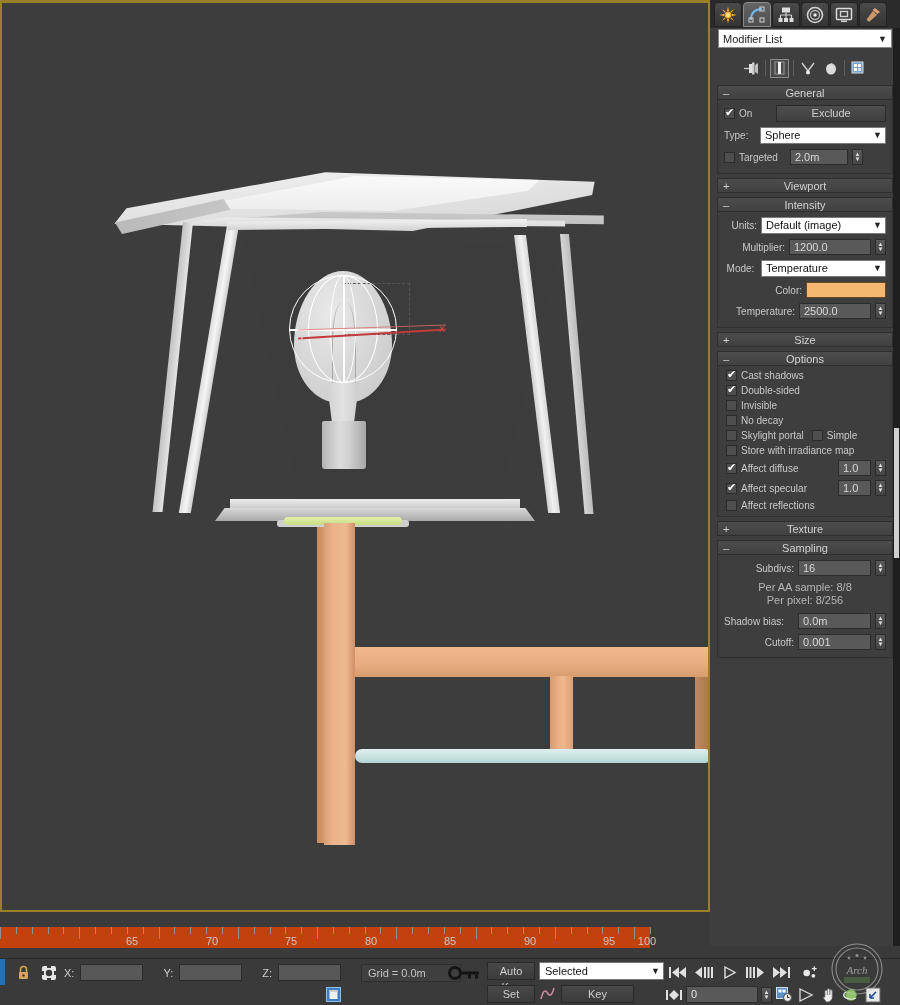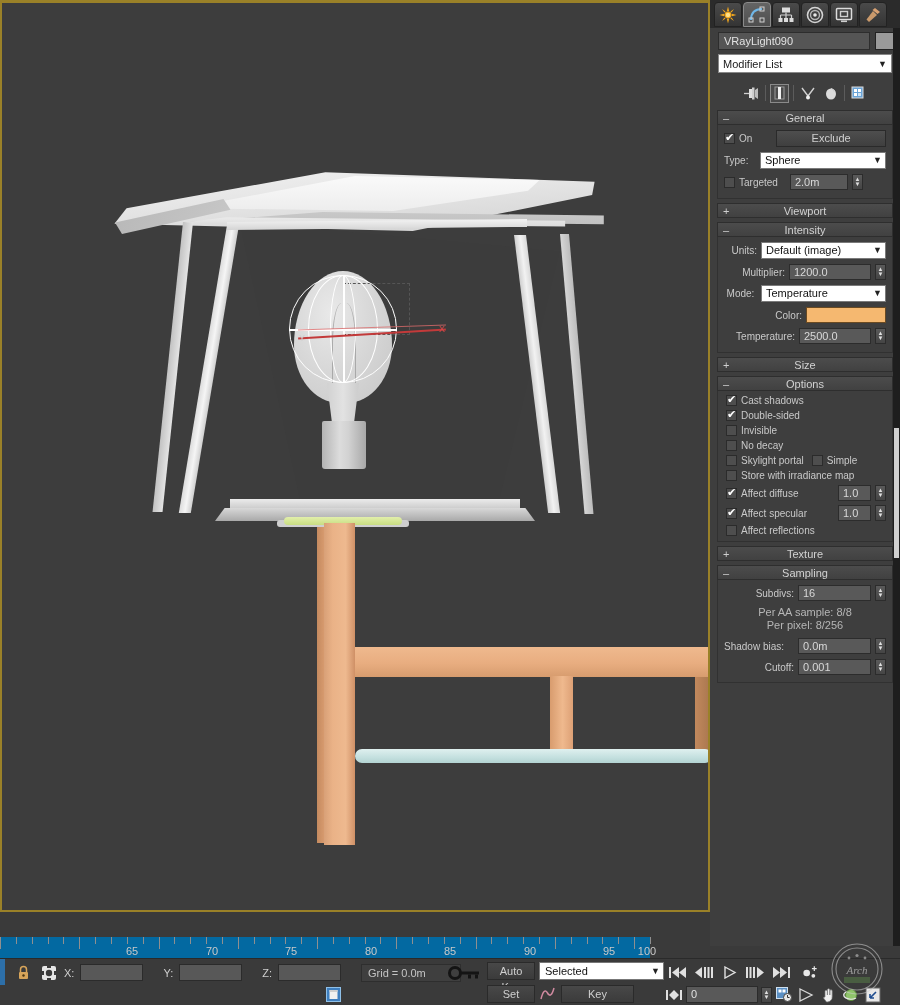--- a/index.html
+++ b/index.html
@@ -277,22 +277,22 @@
     position:absolute; left:1px; top:400px; width:5px; height:130px;
     background:#d0d0d0;
   }
 
   
   #timeline {
     position:absolute; left:0; top:912px; width:710px; height:46px;
     background:#3a3a3a;
   }
   #ruler {
-    position:absolute; left:0; top:25px; width:650px; height:21px;
-    background:#0369a1;
+    position:absolute; left:0; top:15px; width:650px; height:21px;
+    background:#c2410c;
   }
   .tick { position:absolute; top:0; width:1px; background:#8f8f8f; }
   .tlabel { position:absolute; top:8px; color:#c8c8c8; font-size:11px; transform:translateX(-50%); }
 
   
   #status {
     position:absolute; left:0; top:958px; width:900px; height:47px;
     background:#3a3a3a; border-top:1px solid #2a2a2a;
   }
   .sel-strip { position:absolute; left:0; top:0; width:5px; height:26px; background:#2d6fa8; }
@@ -431,24 +431,20 @@
         </svg>
       </div>
       <div class="tabbtn">
         <svg width="18" height="18" viewBox="0 0 18 18">
           <path d="M11 2 L16 6 L13.5 8 L8.5 4 Z" fill="#d9a273"></path>
           <path d="M9 5 L13 9 L5 16 L2.5 13.5 Z" fill="#c9996b"></path>
         </svg>
       </div>
     </div>
 
-    <div class="namerow">
-      <div class="namefield">VRayLight090</div>
-      <div class="colorchip"></div>
-    </div>
 
     <div class="modlist-row">
       <div class="modlist">
         <span>Modifier List</span>
         <span class="cb-arrow">▼</span>
       </div>
     </div>
 
 
     <div class="stackbtns">

